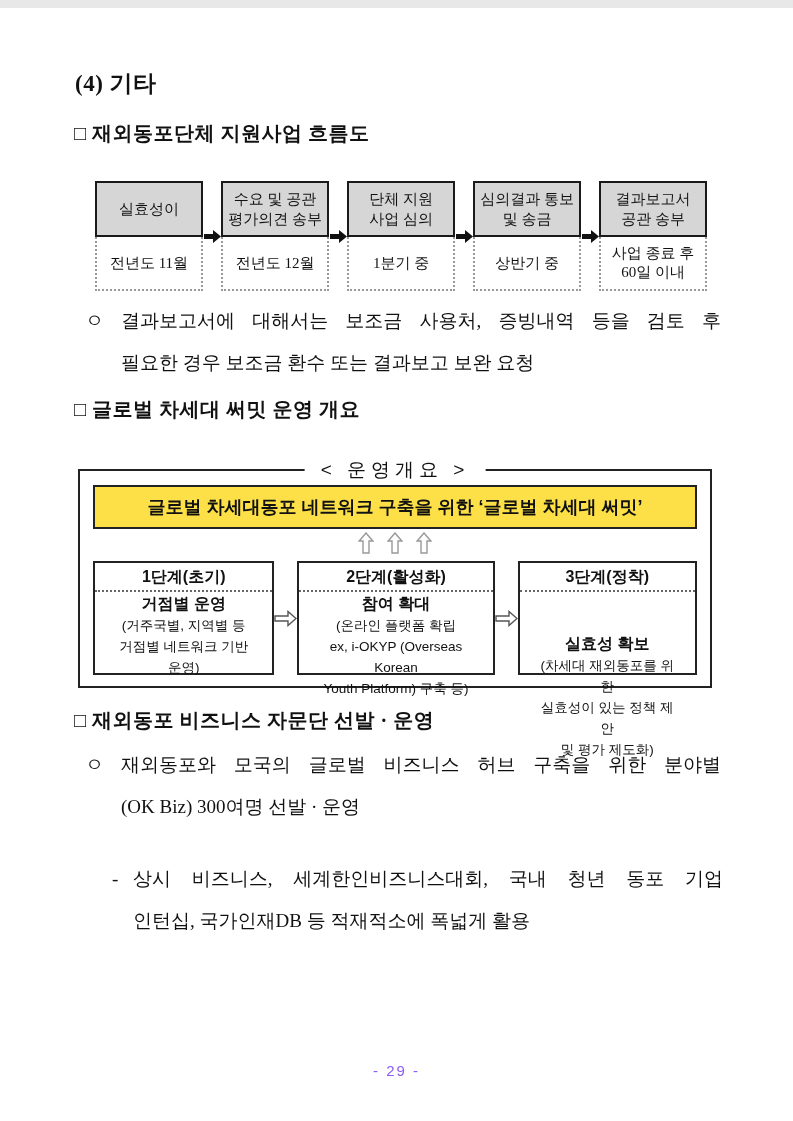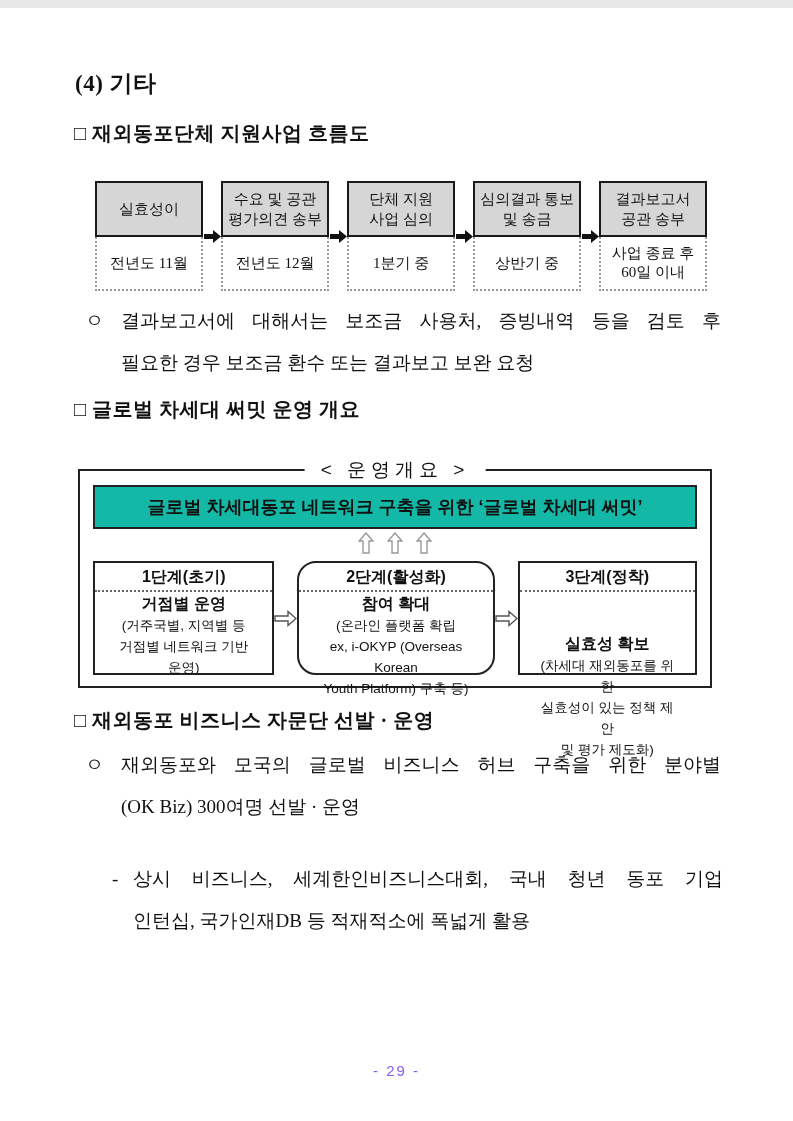--- a/index.html
+++ b/index.html
@@ -44,28 +44,28 @@
     border:2px solid #222; box-sizing:border-box;
     font-family:"Liberation Sans","DejaVu Sans",sans-serif;
   }
   .frame-title{
     position:absolute; top:-14px; left:50%; transform:translateX(-50%);
     background:#fff; padding:0 16px; font-size:19px; font-weight:normal;
     letter-spacing:5px; white-space:nowrap;
   }
   .banner{
     position:absolute; left:13px; right:13px; top:14px; height:44px; box-sizing:border-box;
-    background:#14b8a6; border:2px solid #222;
+    background:#fde047; border:2px solid #222;
     display:flex; align-items:center; justify-content:center;
     font-size:18px; font-weight:bold; white-space:nowrap;
   }
   .up-arrows{position:absolute; top:61px; left:0; right:0; height:24px; display:flex; justify-content:center; gap:13px;}
   .stages{position:absolute; left:13px; right:13px; top:90px; bottom:11px; display:flex;}
   .stage{border:2px solid #222; box-sizing:border-box; display:flex; flex-direction:column; background:#fff;}
-  .stage-1{width:186px;} .stage-2{width:202px;border-radius:19px;} .stage-3{width:184px;gap:40px;}
+  .stage-1{width:186px;} .stage-2{width:202px;} .stage-3{width:184px;gap:40px;}
   .stage-gap{flex:1; display:flex; align-items:center; justify-content:center;}
   .stage-title{
     height:28px; line-height:27px; text-align:center; font-weight:bold; font-size:16px;
     border-bottom:2px dotted #666;
   }
   .stage-body{flex:1; display:flex; flex-direction:column; align-items:center; justify-content:space-between; padding:1px 16px;}
   .stage-subtitle{font-weight:bold; font-size:16px; line-height:22px;}
   .stage-desc{font-size:13.5px; line-height:21px; text-align:center; white-space:pre-line;}
 
   .page-number{

